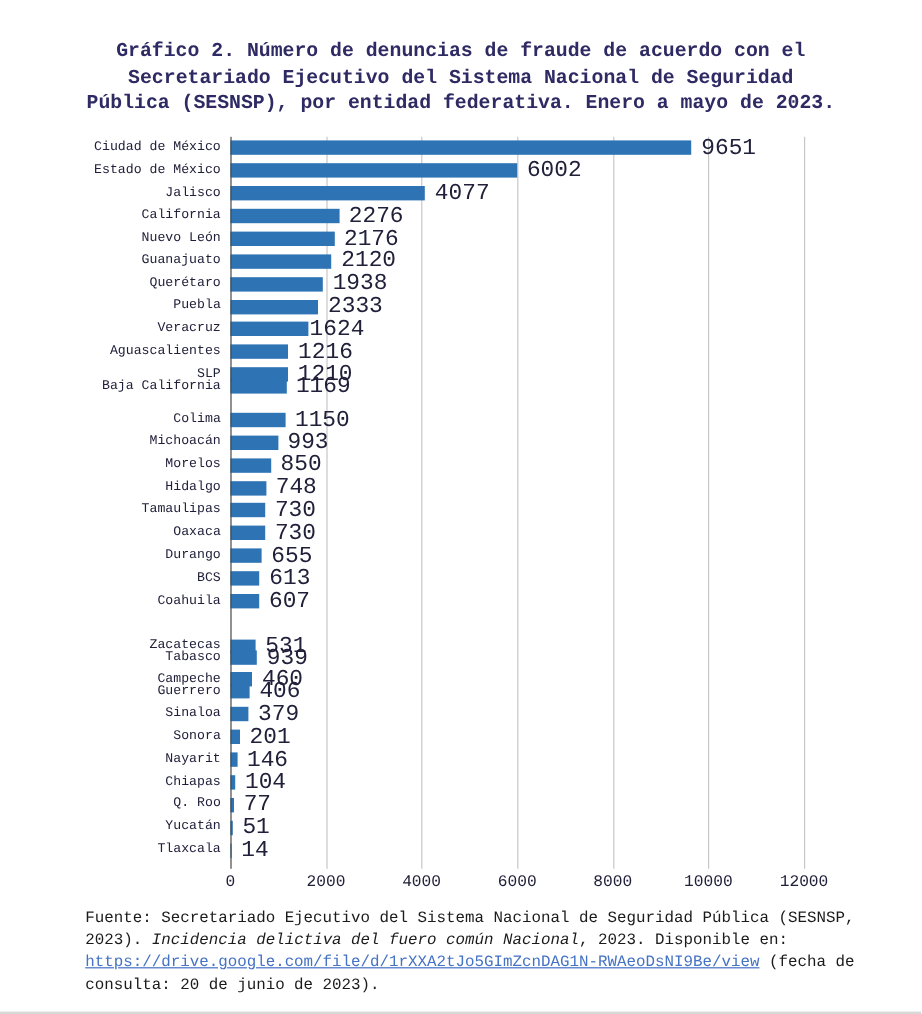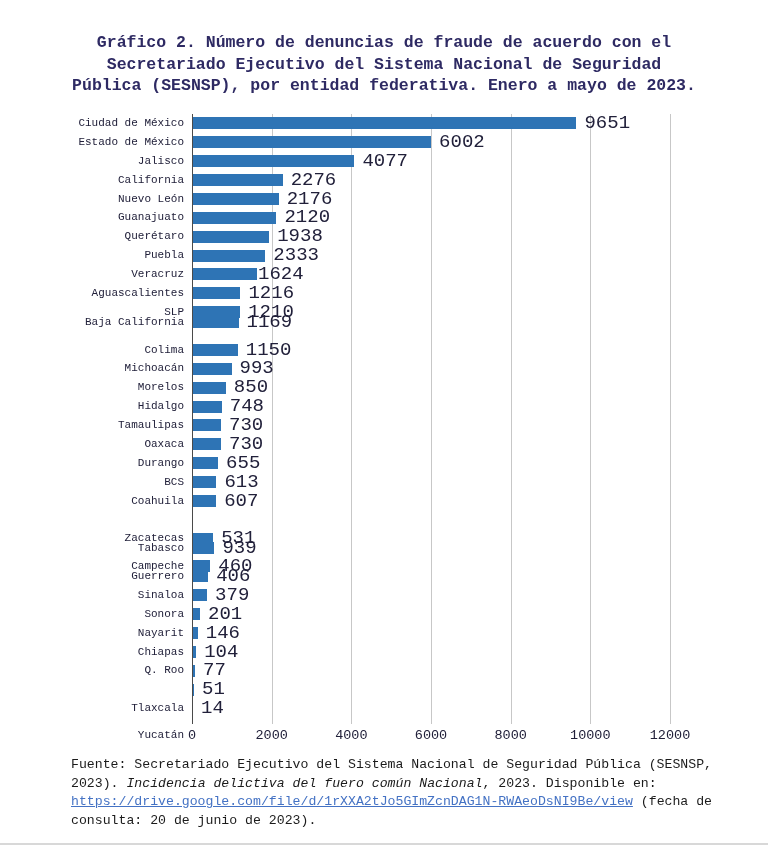--- a/index.html
+++ b/index.html
@@ -279,21 +279,21 @@
           <div class="cat-label" style="line-height: 18.875px;">Chiapas</div>
           <div class="bar" style="top: 3.4375px; width: 4.14267px;"></div>
           <div class="val-label" style="left: 204.143px; line-height: 18.875px;">104</div>
         </div>
         <div class="bar-row" style="top: 547.375px; height: 18.875px;">
           <div class="cat-label" style="line-height: 18.875px;">Q. Roo</div>
           <div class="bar" style="top: 3.4375px; width: 3.06717px;"></div>
           <div class="val-label" style="left: 203.067px; line-height: 18.875px;">77</div>
         </div>
         <div class="bar-row" style="top: 566.25px; height: 18.875px;">
-          <div class="cat-label" style="line-height: 18.875px; margin-top: 46px;">Yucatán</div>
+          <div class="cat-label" style="line-height: 18.875px;">Yucatán</div>
           <div class="bar" style="top: 3.4375px; width: 2.0315px;"></div>
           <div class="val-label" style="left: 202.031px; line-height: 18.875px;">51</div>
         </div>
         <div class="bar-row" style="top: 585.125px; height: 18.875px;">
           <div class="cat-label" style="line-height: 18.875px;">Tlaxcala</div>
           <div class="bar" style="top: 3.4375px; width: 1px;"></div>
           <div class="val-label" style="left: 201px; line-height: 18.875px;">14</div>
         </div>
       </div>
     <div id="xlabels">

